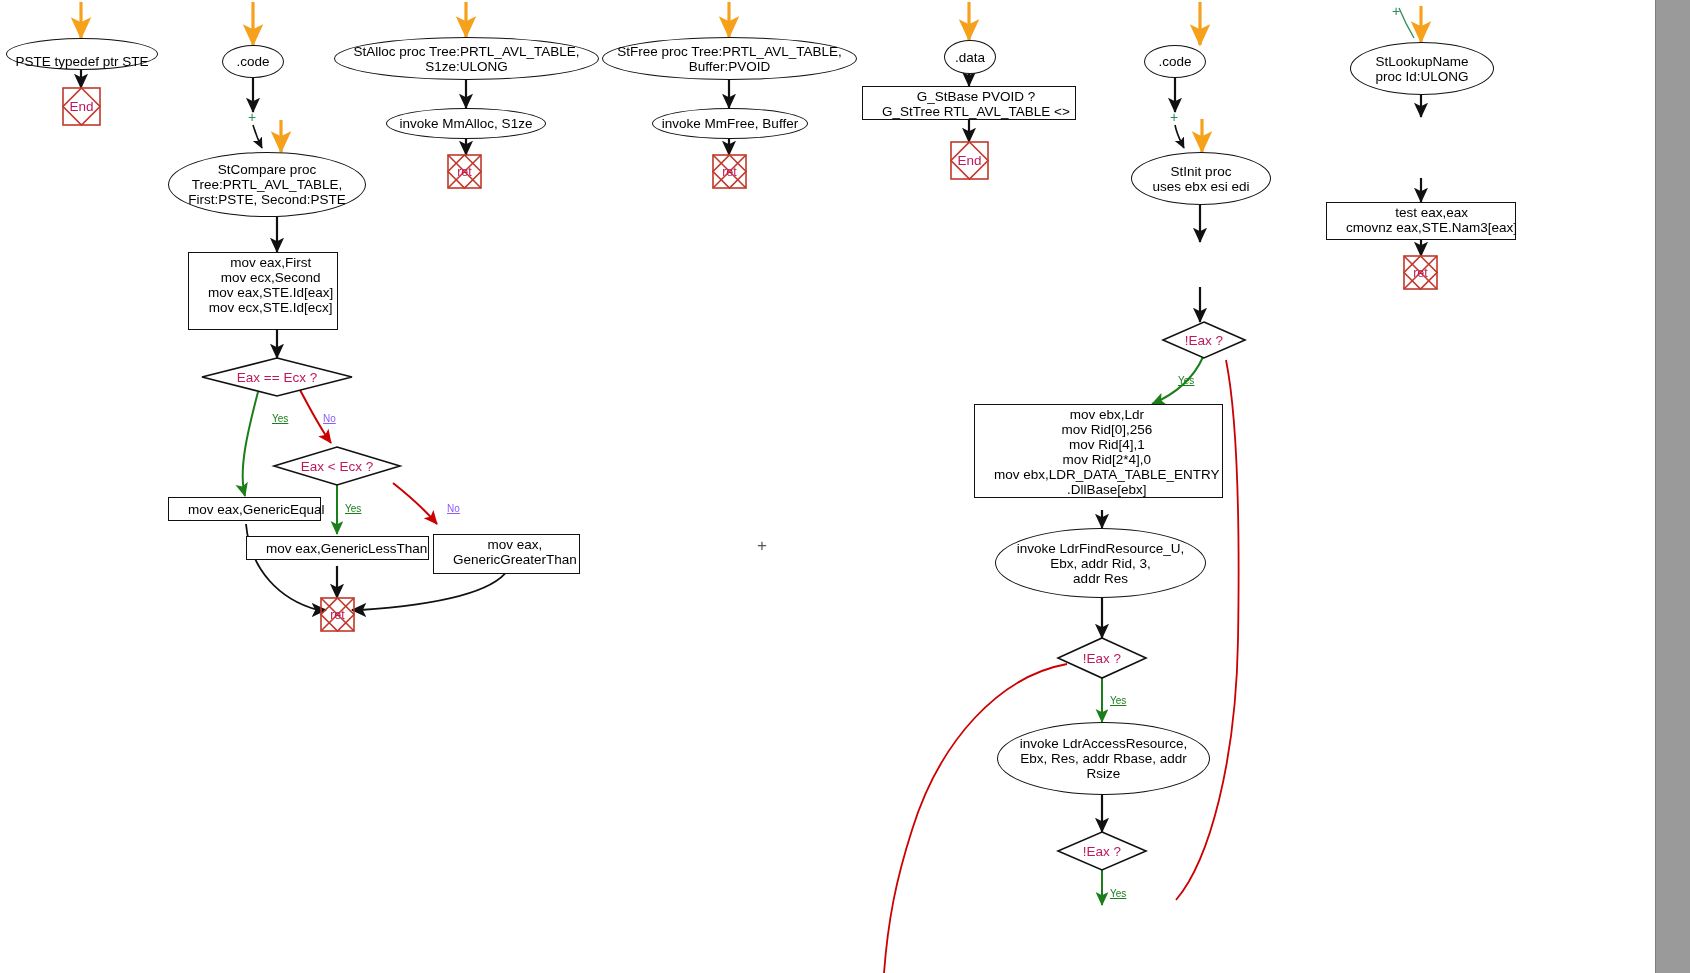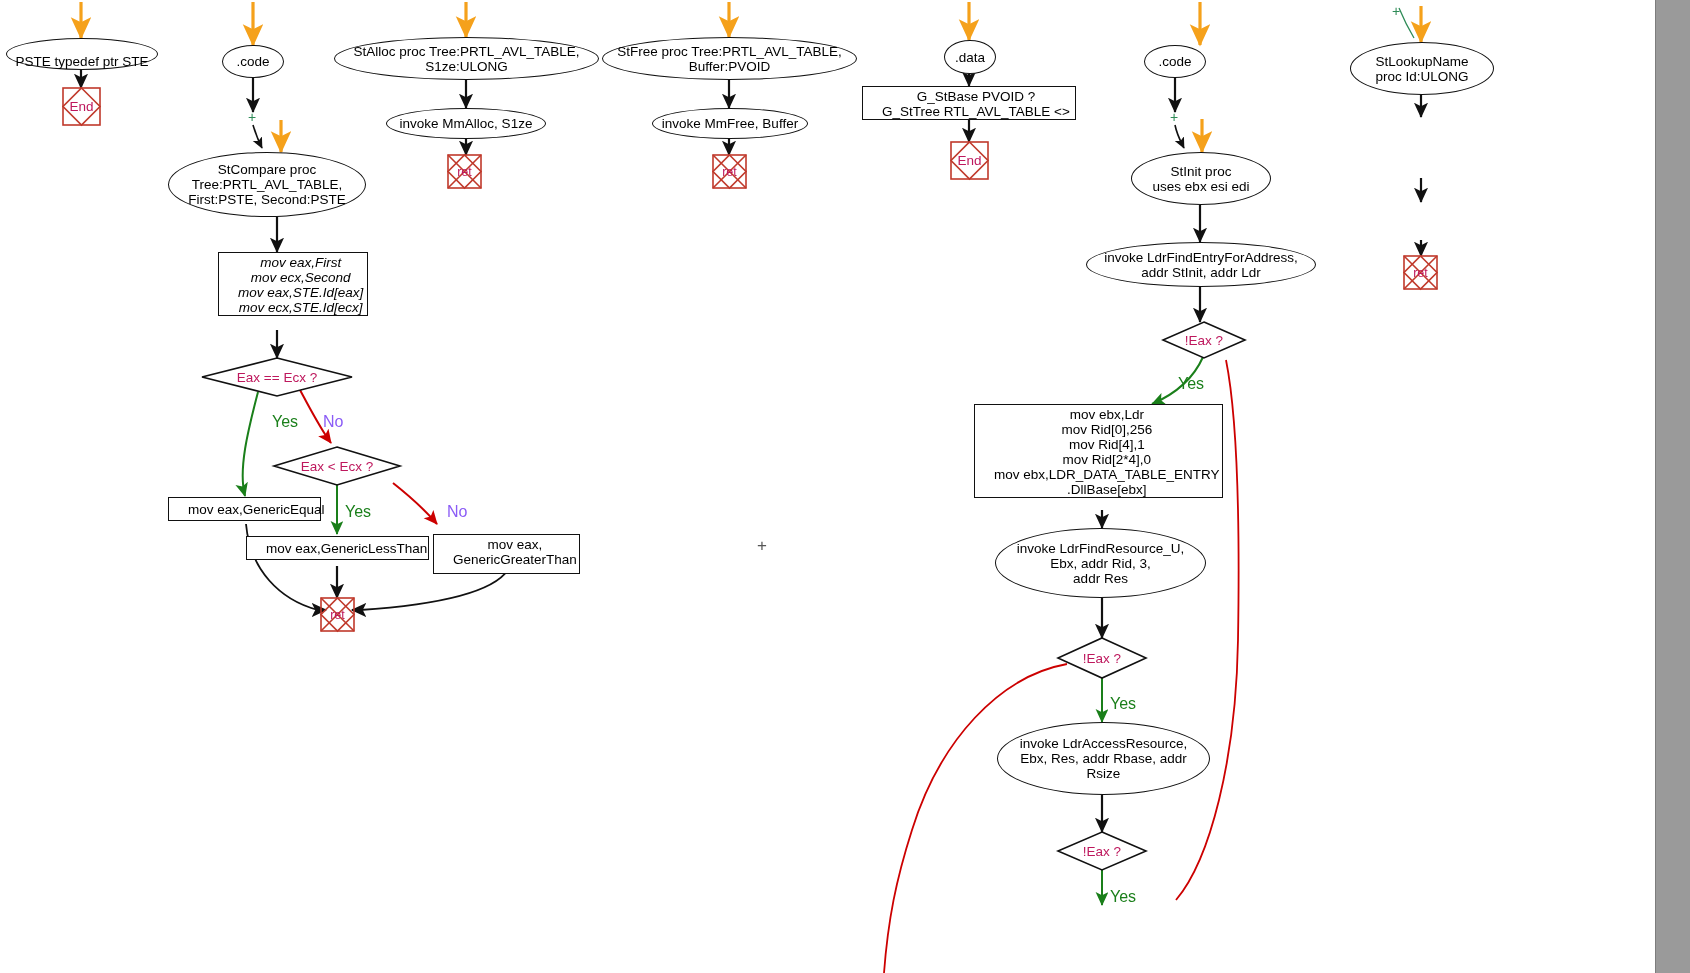--- a/index.html
+++ b/index.html
@@ -10,21 +10,21 @@
 
   .node{position:absolute;box-sizing:border-box;display:flex;align-items:center;justify-content:center;
         text-align:center;color:#000;font-size:13.5px;line-height:15px;white-space:pre;z-index:3;background:#fff;}
   .ellipse{border:1.3px solid #111;border-radius:50%;}
   .rect{border:1.3px solid #111;justify-content:flex-start;text-align:center;padding:2px 19px;}
   .dia-plain{position:absolute;box-sizing:border-box;display:flex;align-items:center;justify-content:center;
              color:#be185d;font-size:13.5px;z-index:3;}
   .scrollbar{position:absolute;right:0;top:0;width:34px;height:973px;background:#9a9a9a;border-left:1px solid #7d7d7d;z-index:20;}
   .scroll-thumb{position:absolute;right:0;top:0;width:34px;height:12px;background:#9a9a9a;}
   .plus{position:absolute;color:#2e8b57;font-size:14px;line-height:14px;z-index:5;}
-  .lbl{position:absolute;font-size:16px;z-index:5;white-space:nowrap;}
+  .lbl{position:absolute;font-size:10px;z-index:5;white-space:nowrap;text-decoration:underline;}
   .lbl.yes{color:#1a7f1a;}
   .lbl.no{color:#8b5cf6;}
   .crosshair{position:absolute;z-index:6;color:#555;font-size:17px;line-height:17px;}
 </style>
 </head>
 <body>
 
 <div id="stage">
 
   <div id="canvas">
@@ -153,21 +153,21 @@
     <div class="node ellipse" style="left:222px;top:45px;width:62px;height:33px;">
       <span>.code</span>
     </div>
     <div class="plus" style="left:248px;top:110px;">+</div>
 
     <div class="node ellipse" style="left:168px;top:152px;width:198px;height:65px;">
       <span>StCompare proc
 Tree:PRTL_AVL_TABLE,
 First:PSTE, Second:PSTE</span>
     </div>
-    <div class="node rect" style="left:218px;top:252px;width:150px;height:64px;align-items:flex-start;font-style:italic;">
+    <div class="node rect" style="left:188px;top:252px;width:150px;height:78px;align-items:flex-start;">
       <span>mov eax,First
 mov ecx,Second
 mov eax,STE.Id[eax]
 mov ecx,STE.Id[ecx]</span>
     </div>
     <div class="dia-plain" style="left:202px;top:358px;width:150px;height:38px;">
       <span>Eax == Ecx ?</span>
     </div>
     <div class="dia-plain" style="left:274px;top:447px;width:126px;height:38px;">
       <span>Eax &lt; Ecx ?</span>
@@ -224,24 +224,20 @@
       <span>End</span>
     </div>
 
     <div class="node ellipse" style="left:1144px;top:45px;width:62px;height:33px;">
       <span>.code</span>
     </div>
     <div class="plus" style="left:1170px;top:110px;">+</div>
     <div class="node ellipse" style="left:1131px;top:152px;width:140px;height:53px;">
       <span>StInit proc
 uses ebx esi edi</span>
-    </div>
-    <div class="node ellipse" style="left:1086px;top:242px;width:230px;height:45px;">
-      <span>invoke LdrFindEntryForAddress,
-addr StInit, addr Ldr</span>
     </div>
     <div class="dia-plain" style="left:1163px;top:322px;width:82px;height:36px;">
       <span>!Eax ?</span>
     </div>
     <div class="lbl yes" style="left:1178px;top:375px;">Yes</div>
 
     <div class="node rect" style="left:974px;top:404px;width:249px;height:94px;align-items:flex-start;">
       <span>mov ebx,Ldr
 mov Rid[0],256
 mov Rid[4],1
@@ -266,20 +262,24 @@
     <div class="dia-plain" style="left:1058px;top:832px;width:88px;height:38px;">
       <span>!Eax ?</span>
     </div>
     <div class="lbl yes" style="left:1110px;top:888px;">Yes</div>
 
     <div class="plus" style="left:1392px;top:4px;">+</div>
     <div class="node ellipse" style="left:1350px;top:42px;width:144px;height:53px;">
       <span>StLookupName
 proc Id:ULONG</span>
     </div>
+    <div class="node rect" style="left:1326px;top:202px;width:190px;height:38px;align-items:flex-start;">
+      <span>test eax,eax
+cmovnz eax,STE.Nam3[eax]</span>
+    </div>
     <div class="dia-plain" style="left:1404px;top:256px;width:33px;height:33px;font-size:12.5px;">
       <span>ret</span>
     </div>
 
     <div class="crosshair" style="left:757px;top:537px;">+</div>
   </div>
 
   <div class="scrollbar">
     <div class="scroll-thumb"></div>
   </div>

